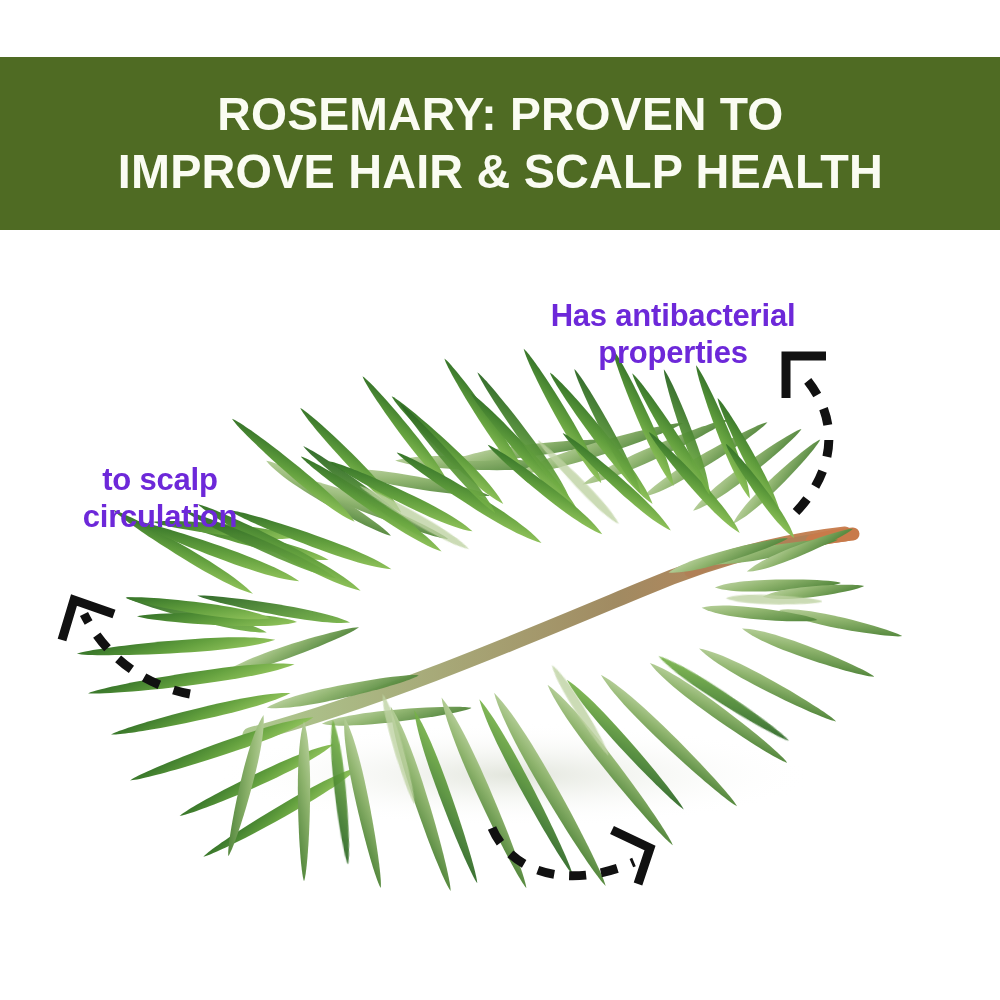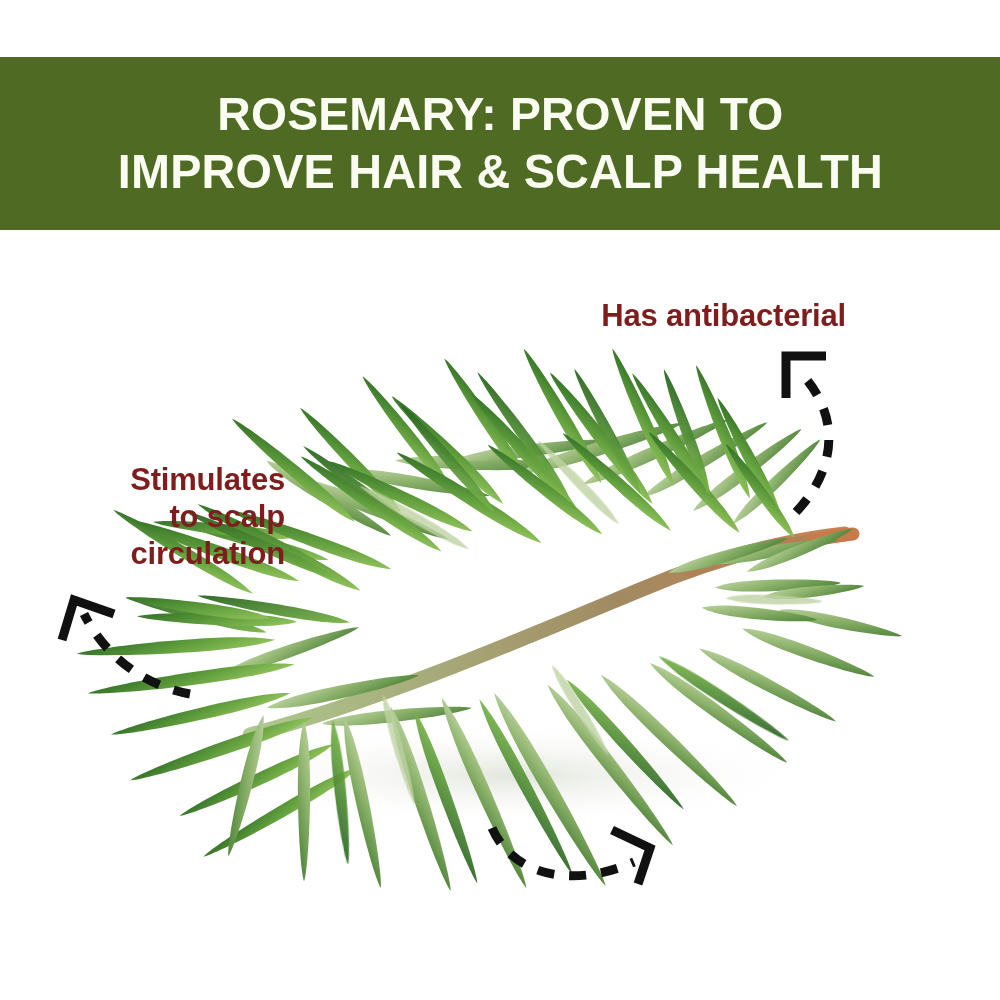--- a/index.html
+++ b/index.html
@@ -42,26 +42,26 @@
     white-space: nowrap;
     transform: scaleX(0.985);
   }
   #headline-line-2 {
     font-size: 47.5px;
   }
 
   
   .annotation-label {
     position: absolute;
-    color: #7f1d1d;
+    color: #6d28d9;
     font-family: "Liberation Sans", sans-serif;
     font-weight: bold;
     font-size: 31px;
     line-height: 37px;
-    text-align: right;
+    text-align: center;
     letter-spacing: -0.2px;
   }
   #label-antibacterial {
     left: 500px;
     top: 297px;
     width: 346px;
   }
   #label-circulation {
     left: 35px;
     top: 461px;
@@ -249,22 +249,22 @@
 
     <g stroke="#111111" fill="none" stroke-width="9" stroke-linecap="butt">
       <polyline points="786,398 786,356 826,356"></polyline>
       <polyline points="62,640 74,600 114,614"></polyline>
       <polyline points="612,830 650,848 638,884"></polyline>
     </g>
   </svg>
 
   <div class="annotation-label" id="label-antibacterial">
     <div>Has antibacterial</div>
+    <div>properties</div>
   </div>
 
   <div class="annotation-label" id="label-circulation">
-    <div>Stimulates</div>
     <div>to scalp</div>
     <div>circulation</div>
   </div>
 
 
 </div>
 
 </body></html>

